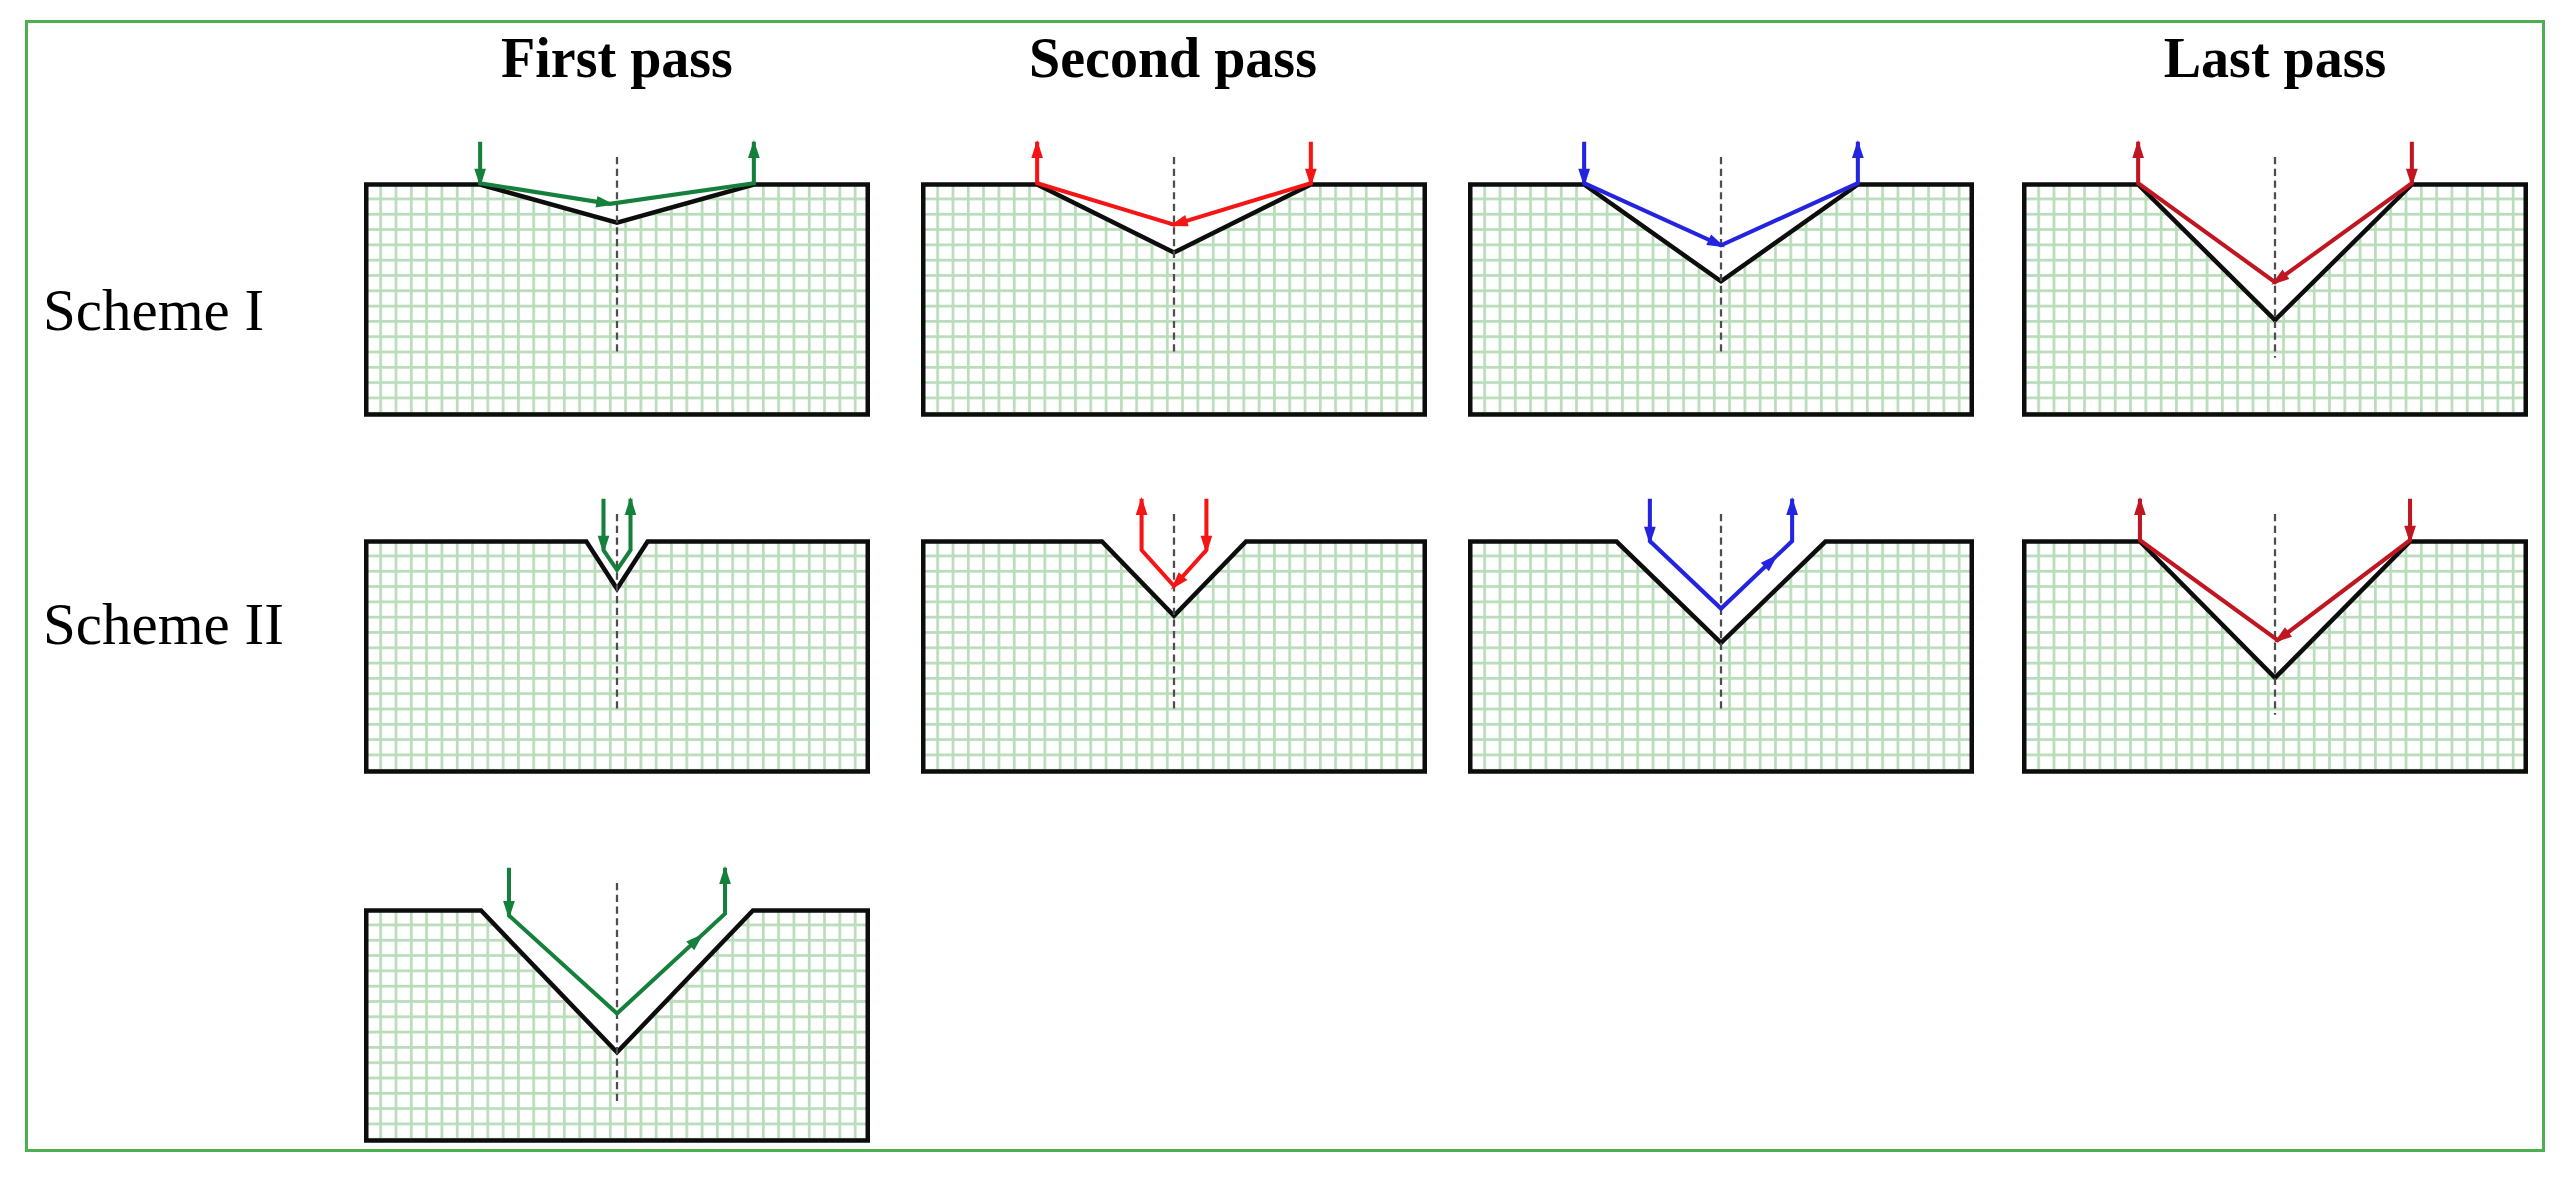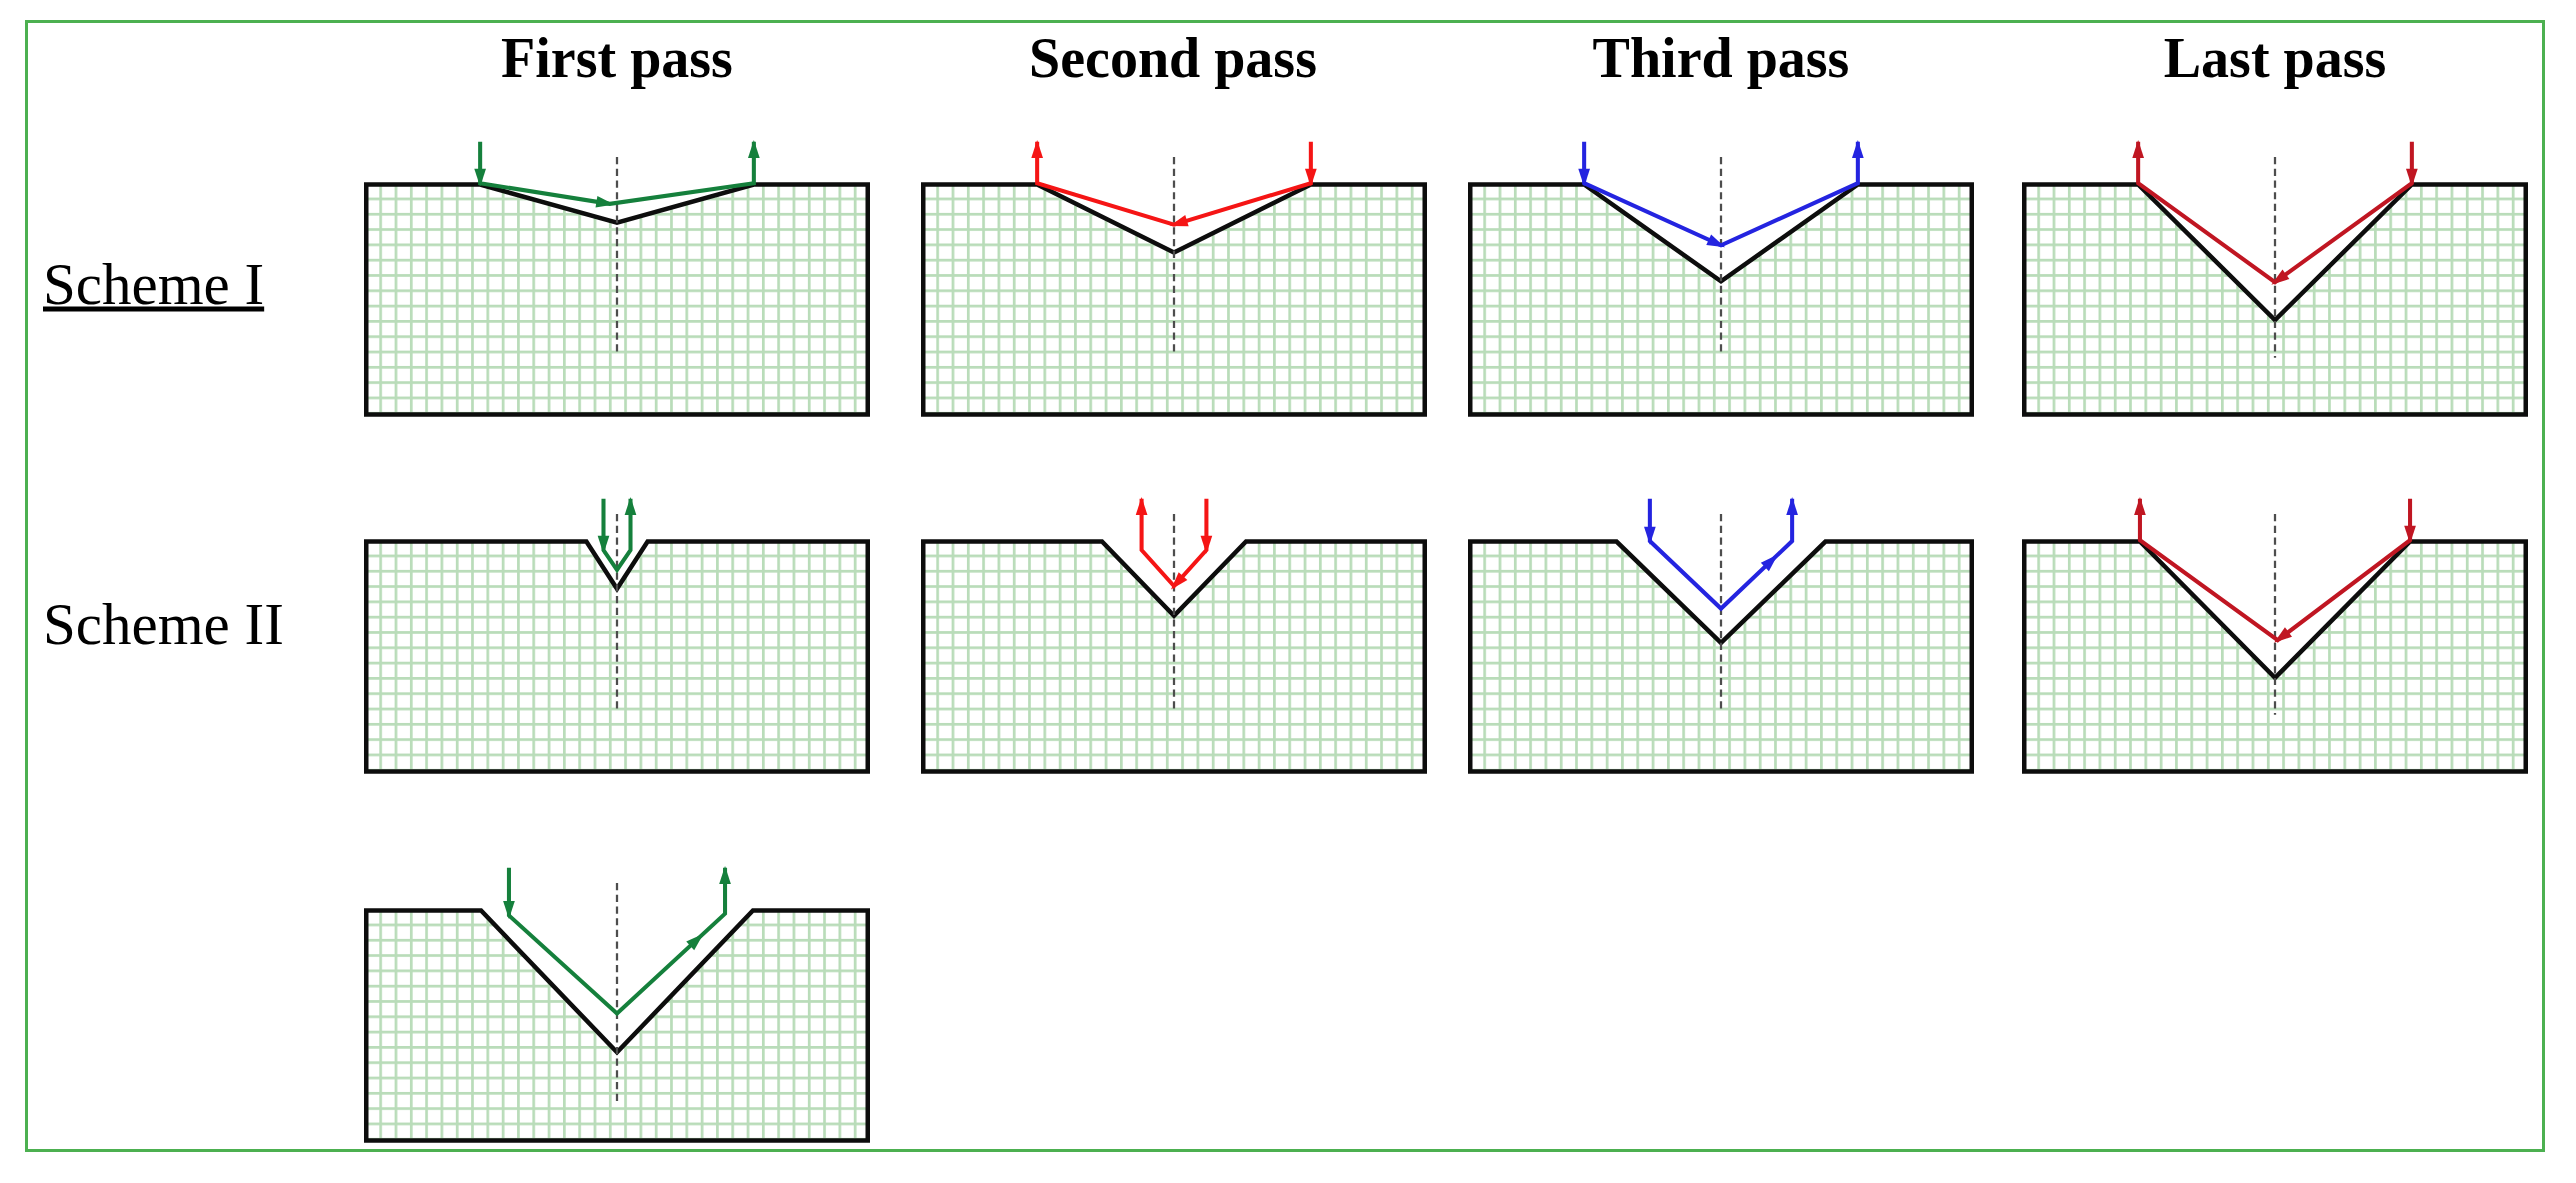--- a/index.html
+++ b/index.html
@@ -52,24 +52,23 @@
         <rect x="0" y="0" width="17" height="3" fill="#b9dcb9"></rect>
         <rect x="0" y="0" width="3" height="17" fill="#b9dcb9"></rect>
       </pattern>
     </defs>
   </svg>
 
   <div class="frame" style="border-color: rgb(76, 176, 80);"></div>
 
   <div class="hdr" style="left: 310px; width: 614px;">First pass</div>
   <div class="hdr" style="left: 866px; width: 614px;">Second pass</div>
-  <div class="hdr" style="left: 1414px; width: 614px;">Third pass</div>
   <div class="hdr" style="left: 1968px; width: 614px;">Last pass</div>
 
-  <div class="rowlab" style="top: 284px; text-decoration: underline;">Scheme I</div>
+  <div class="rowlab" style="top: 310px;">Scheme I</div>
   <div class="rowlab" style="top: 624px;">Scheme II</div>
 
   <div class="cell" style="left: 364px; top: 119px;">
       <svg width="506" height="303" viewBox="0 -70 562 336">
         <path d="M 2.5 2.5 H 129 L 281 45 L 433 2.5 H 559.5 V 258 H 2.5 Z" fill="url(#hatch)" stroke="#0d0d0d" stroke-width="5" stroke-linejoin="miter"></path>
         <line x1="281" y1="-28" x2="281" y2="190" stroke="#4d4d4d" stroke-width="2.5" stroke-dasharray="8 5"></line>
         <polyline points="129,-45 129,1 273,24 433,1 433,-45" fill="none" stroke="#15803c" stroke-width="4.5" stroke-linejoin="miter"></polyline>
         <polygon points="129,5 122.5,-15 135.5,-15" fill="#15803c"></polygon>
         <polygon points="433,-47 439.5,-27 426.5,-27" fill="#15803c"></polygon>
         <polygon points="277.93741694177237,24.788615205977536 257.16254940691204,28.052796406371503 259.21294894245364,15.215512357763291" fill="#15803c"></polygon>

